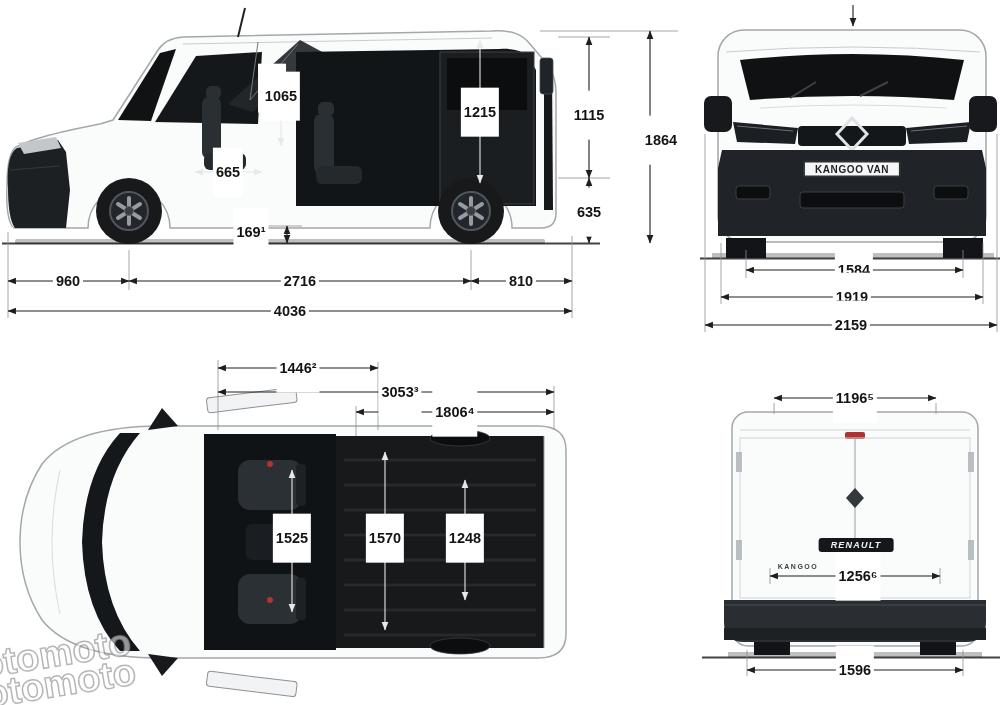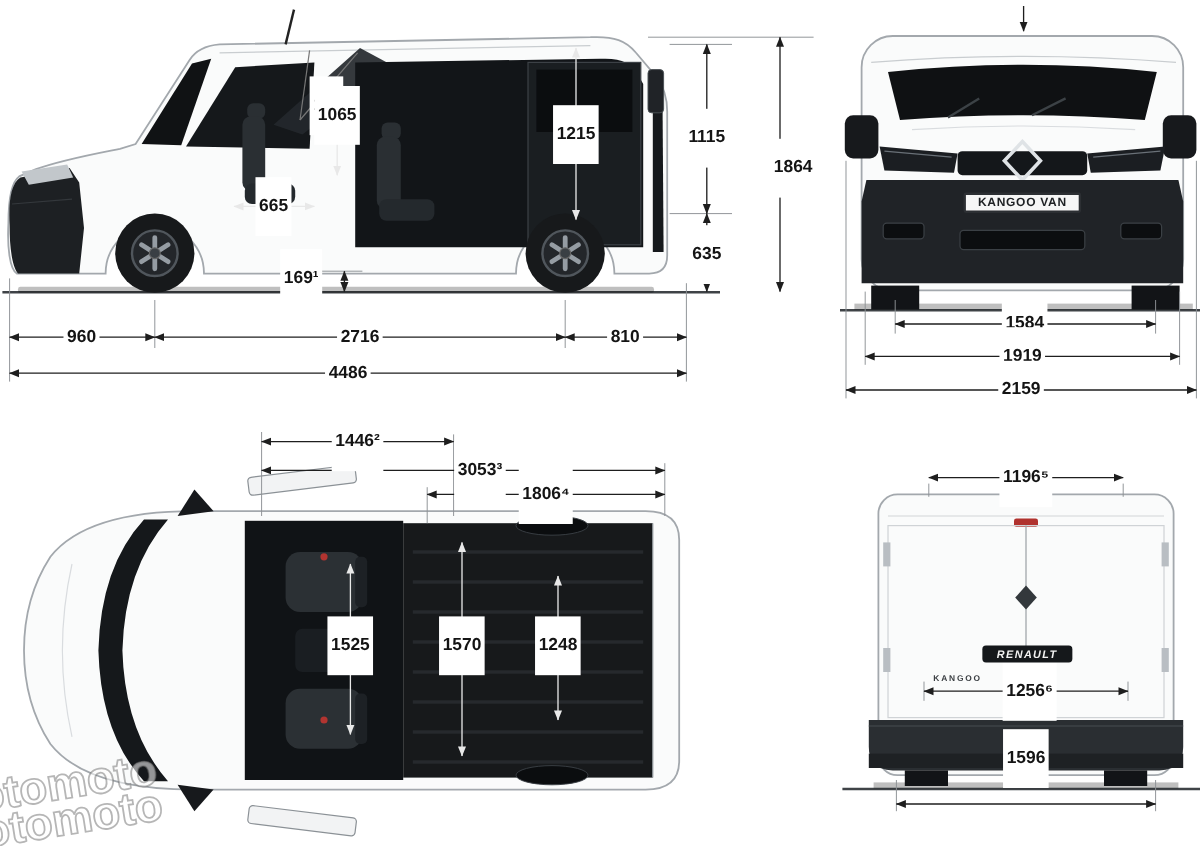--- a/index.html
+++ b/index.html
@@ -212,37 +212,37 @@
 <div class="dim" style="left:272px;top:88px">14°</div>
 <div class="dim" style="left:281px;top:96px">1065</div>
 <div class="dim" style="left:228px;top:172px">665</div>
 <div class="dim" style="left:480px;top:112px">1215</div>
 <div class="dim" style="left:589px;top:115px">1115</div>
 <div class="dim" style="left:589px;top:212px">635</div>
 <div class="dim" style="left:251px;top:232px">169¹</div>
 <div class="dim" style="left:68px;top:281px">960</div>
 <div class="dim" style="left:300px;top:281px">2716</div>
 <div class="dim" style="left:521px;top:281px">810</div>
-<div class="dim" style="left:290px;top:311px">4486</div>
+<div class="dim" style="left:290px;top:311px">4036</div>
 <div class="dim" style="left:661px;top:140px">1864</div>
 
 <div class="dim" style="left:854px;top:270px">1584</div>
 <div class="dim" style="left:852px;top:297px">1919</div>
 <div class="dim" style="left:851px;top:325px">2159</div>
 
 <div class="dim" style="left:298px;top:368px">1446²</div>
 <div class="dim" style="left:400px;top:392px">3053³</div>
 <div class="dim" style="left:455px;top:412px">1806⁴</div>
 <div class="dim" style="left:292px;top:538px">1525</div>
 <div class="dim" style="left:385px;top:538px">1570</div>
 <div class="dim" style="left:465px;top:538px">1248</div>
 
 <div class="dim" style="left:855px;top:398px">1196⁵</div>
 <div class="dim" style="left:858px;top:576px">1256⁶</div>
-<div class="dim" style="left:855px;top:632px">1596</div>
+<div class="dim" style="left:855px;top:670px">1596</div>
 
 <div class="plate" style="left:852px;top:169px">KANGOO VAN</div>
 <div class="rplate" style="left:856px;top:545px">RENAULT</div>
 <div class="rmodel" style="left:798px;top:566px">KANGOO</div>
 
 <div class="watermark">
   <div>otomoto</div>
   <div>otomoto</div>
 </div>
 

